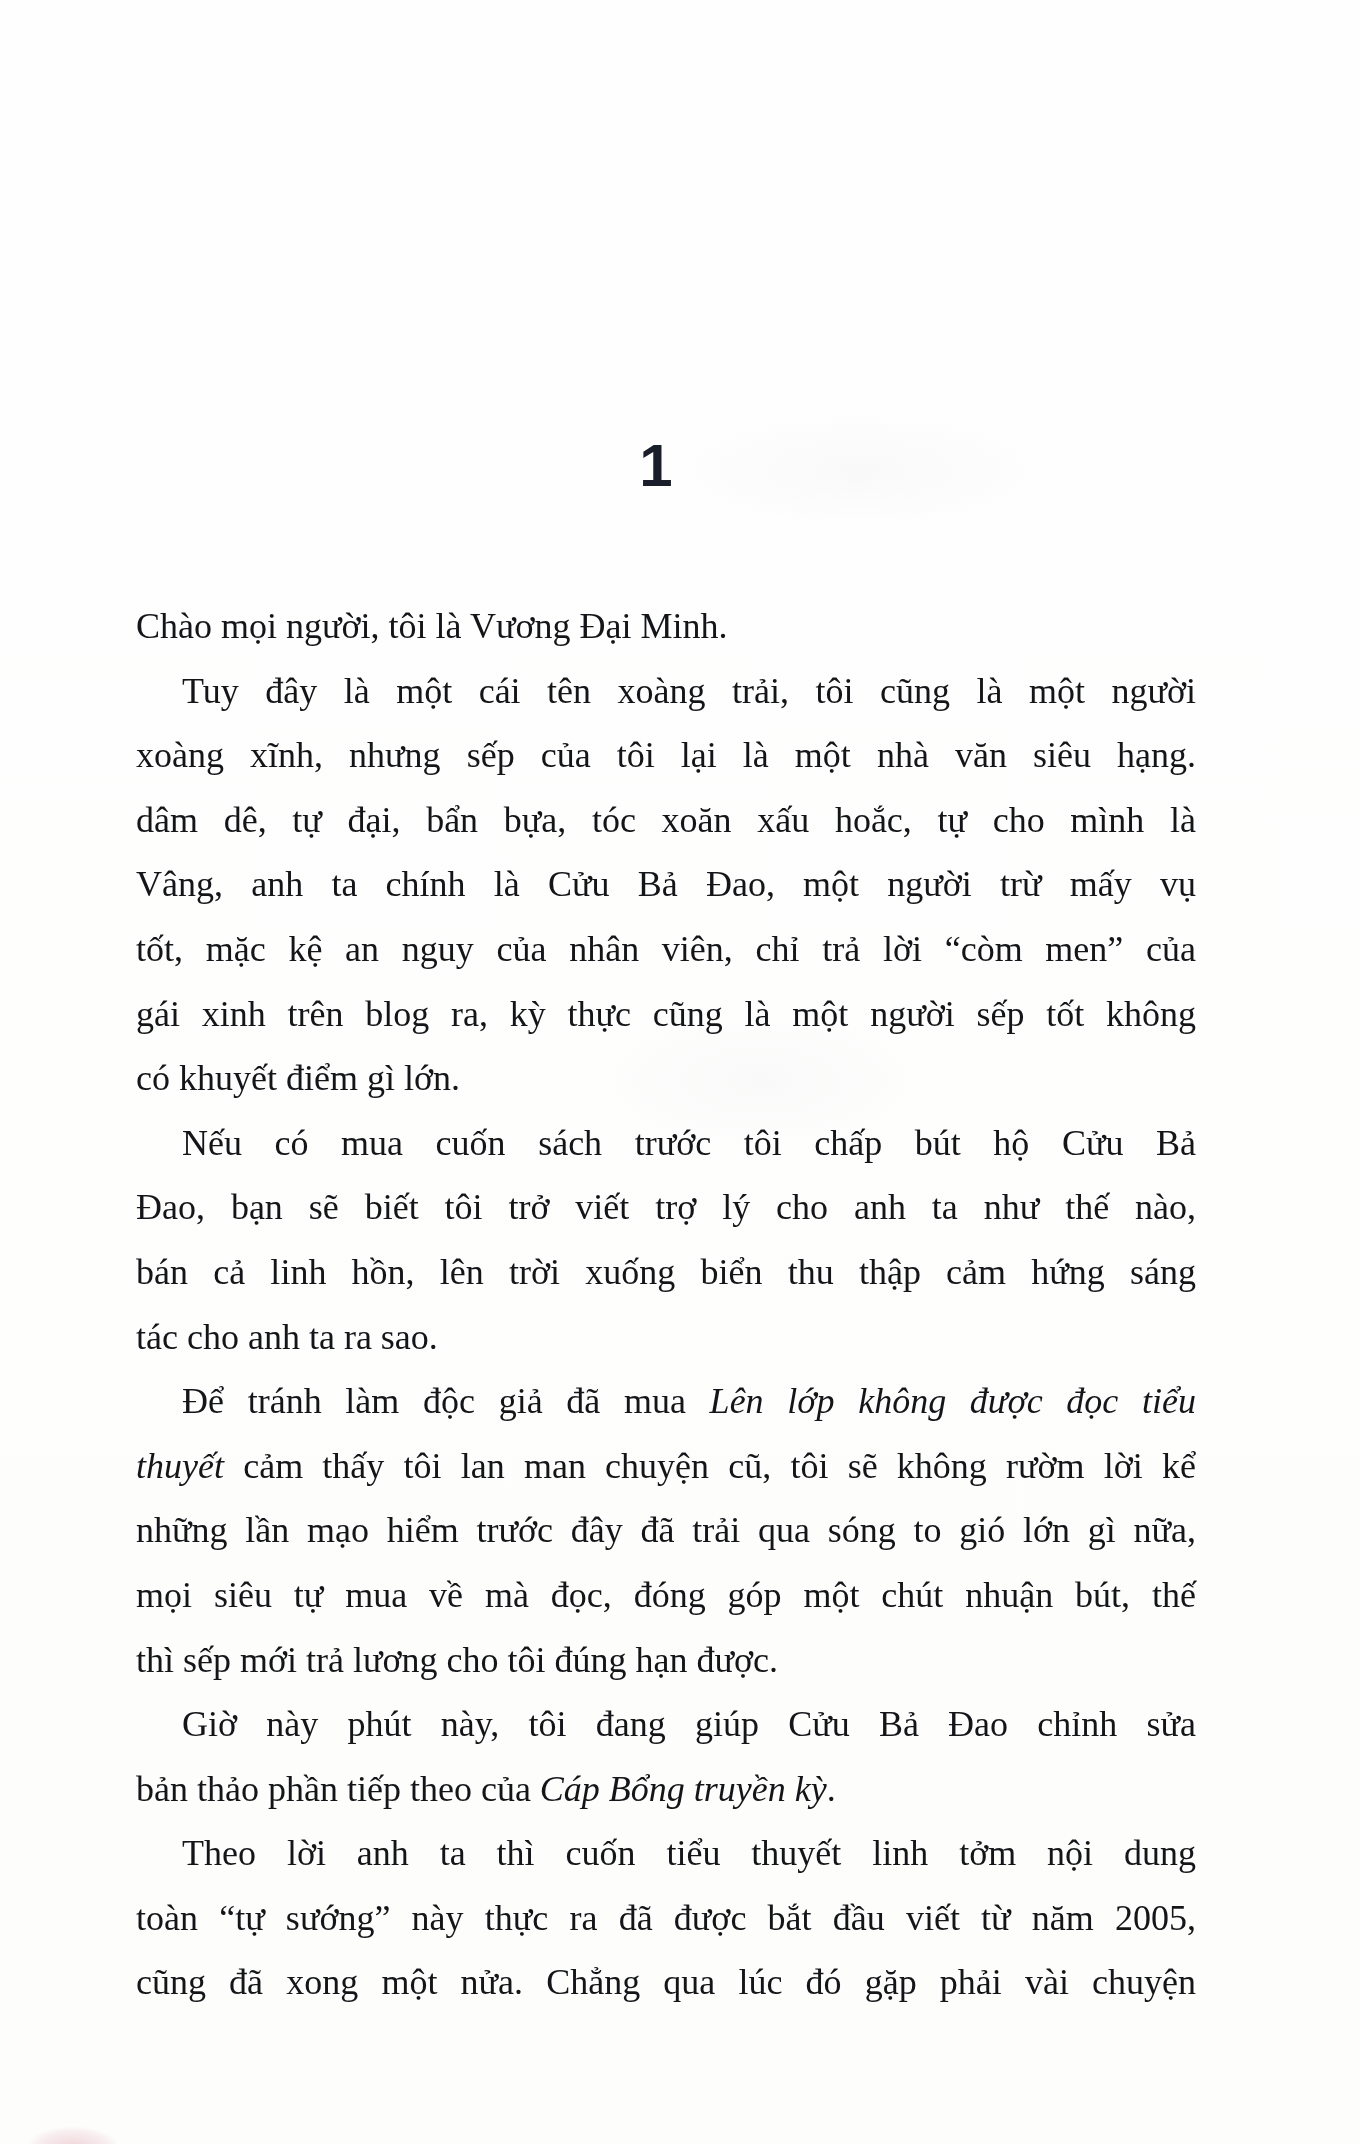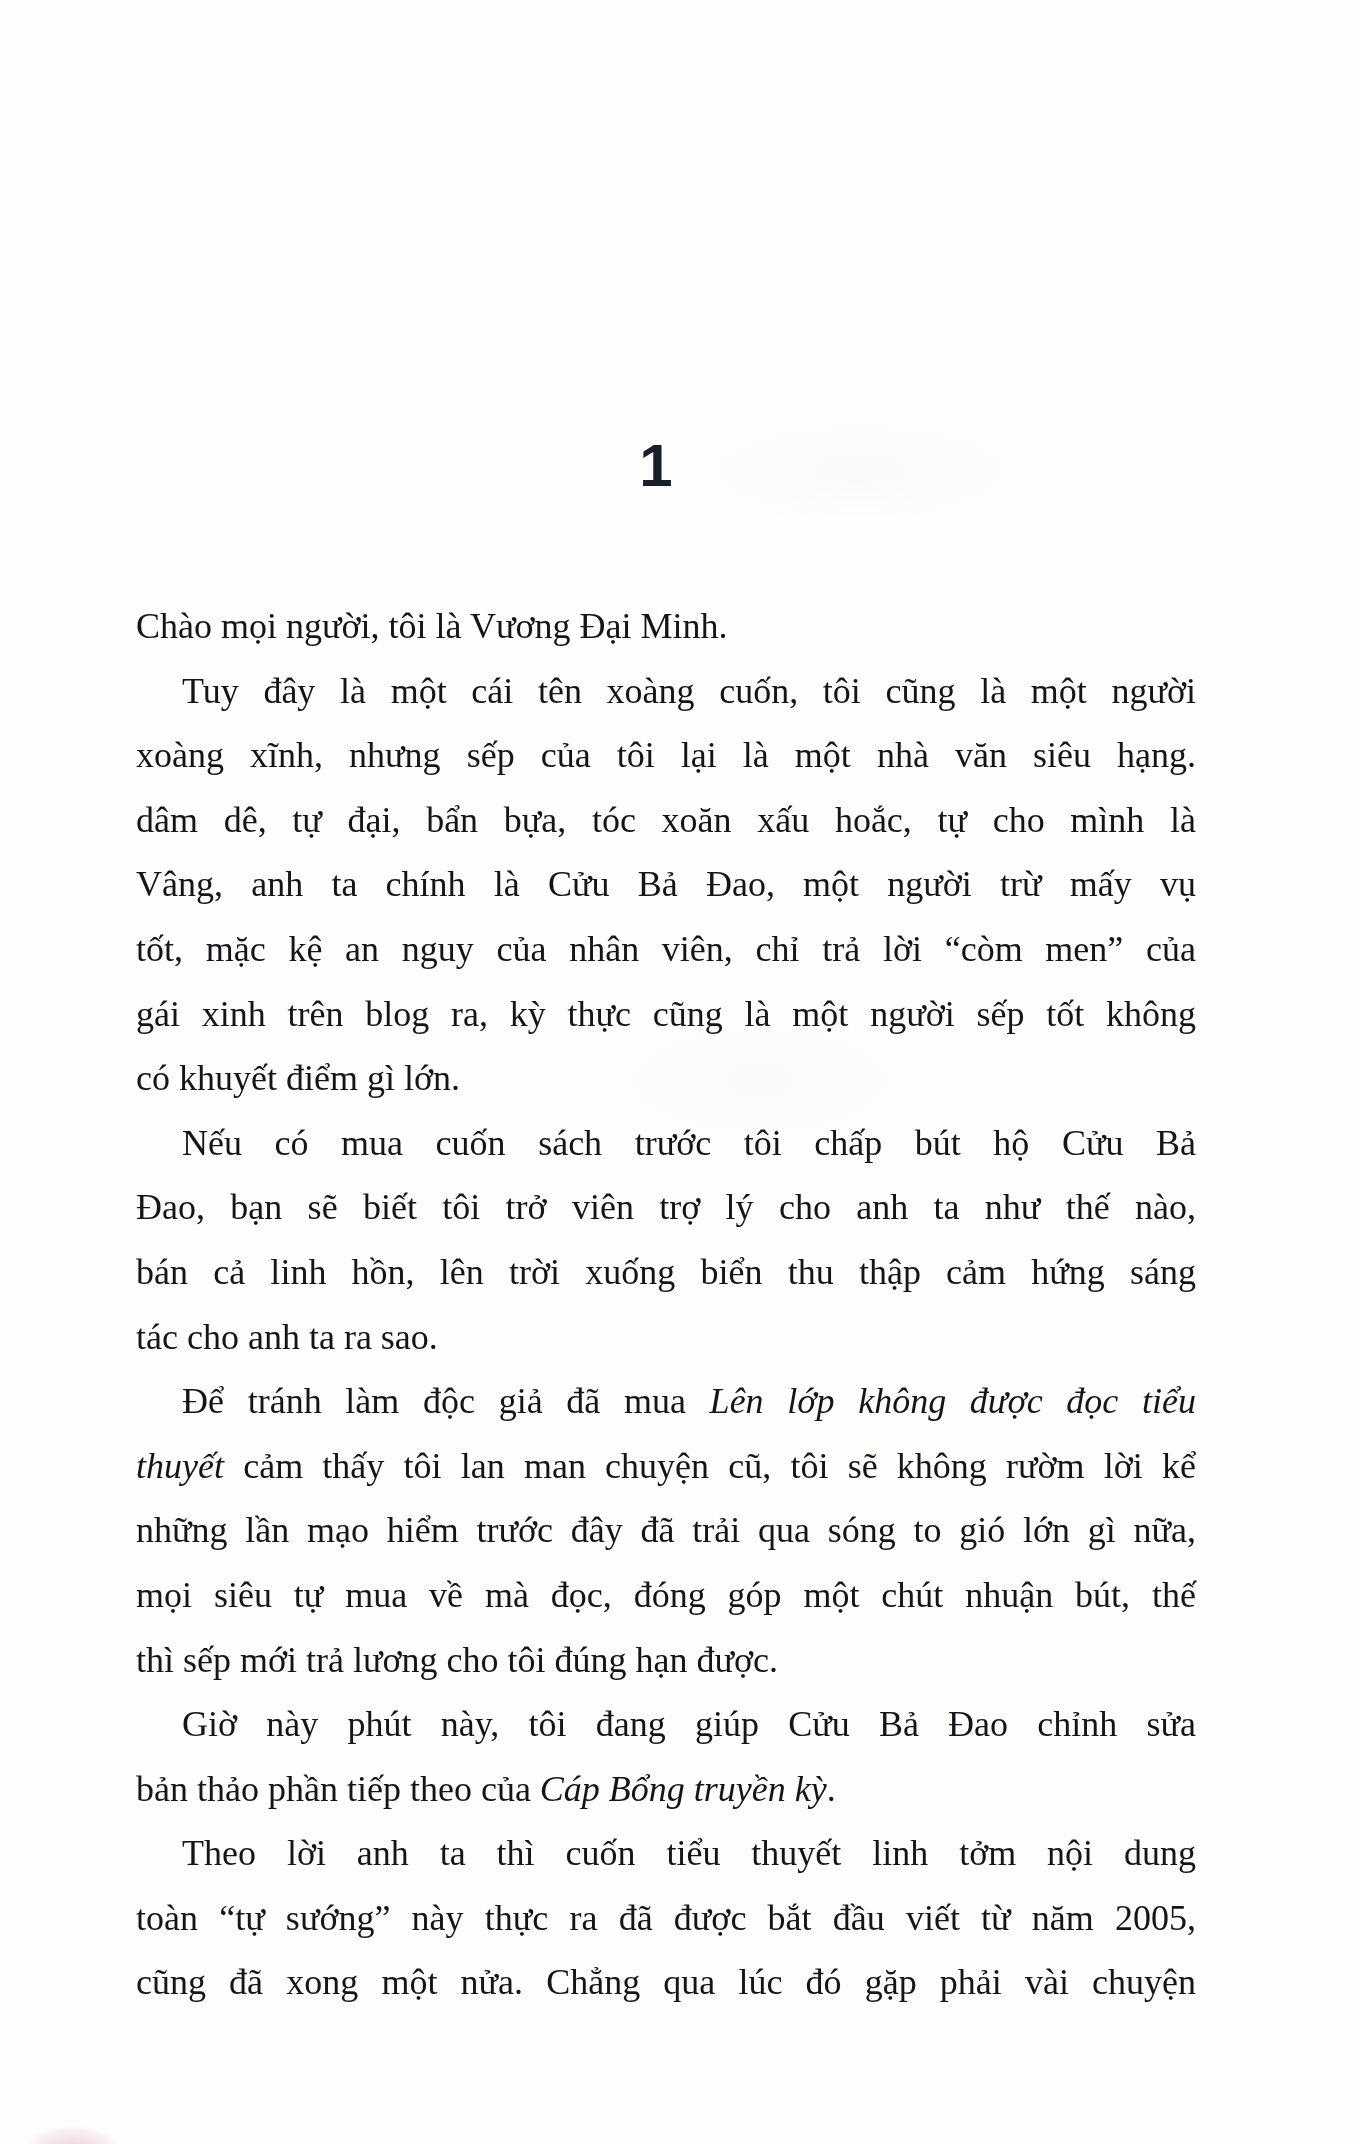--- a/index.html
+++ b/index.html
@@ -69,29 +69,29 @@
 </style>
 </head>
 <body>
 
 <div class="page">
 
   <div class="chapter-number">1</div>
 
   <div class="body-text">
       <div class="line"><span>Chào mọi người, tôi là Vương Đại Minh.</span></div>
-      <div class="line justify indent"><span>Tuy đây là một cái tên xoàng cuốn, tôi cũng là một người</span></div>
+      <div class="line justify indent"><span>Tuy đây là một cái tên xoàng trải, tôi cũng là một người</span></div>
       <div class="line justify"><span>xoàng xĩnh, nhưng sếp của tôi lại là một nhà văn siêu hạng.</span></div>
       <div class="line justify"><span>dâm dê, tự đại, bẩn bựa, tóc xoăn xấu hoắc, tự cho mình là</span></div>
       <div class="line justify"><span>Vâng, anh ta chính là Cửu Bả Đao, một người trừ mấy vụ</span></div>
       <div class="line justify"><span>tốt, mặc kệ an nguy của nhân viên, chỉ trả lời “còm men” của</span></div>
       <div class="line justify"><span>gái xinh trên blog ra, kỳ thực cũng là một người sếp tốt không</span></div>
       <div class="line"><span>có khuyết điểm gì lớn.</span></div>
       <div class="line justify indent"><span>Nếu có mua cuốn sách trước tôi chấp bút hộ Cửu Bả</span></div>
-      <div class="line justify"><span>Đao, bạn sẽ biết tôi trở viên trợ lý cho anh ta như thế nào,</span></div>
+      <div class="line justify"><span>Đao, bạn sẽ biết tôi trở viết trợ lý cho anh ta như thế nào,</span></div>
       <div class="line justify"><span>bán cả linh hồn, lên trời xuống biển thu thập cảm hứng sáng</span></div>
       <div class="line"><span>tác cho anh ta ra sao.</span></div>
       <div class="line justify indent"><span>Để tránh làm độc giả đã mua </span><em>Lên lớp không được đọc tiểu</em></div>
       <div class="line justify"><em>thuyết</em><span> cảm thấy tôi lan man chuyện cũ, tôi sẽ không rườm lời kể</span></div>
       <div class="line justify"><span>những lần mạo hiểm trước đây đã trải qua sóng to gió lớn gì nữa,</span></div>
       <div class="line justify"><span>mọi siêu tự mua về mà đọc, đóng góp một chút nhuận bút, thế</span></div>
       <div class="line"><span>thì sếp mới trả lương cho tôi đúng hạn được.</span></div>
       <div class="line justify indent"><span>Giờ này phút này, tôi đang giúp Cửu Bả Đao chỉnh sửa</span></div>
       <div class="line"><span>bản thảo phần tiếp theo của </span><em>Cáp Bổng truyền kỳ</em><span>.</span></div>
       <div class="line justify indent"><span>Theo lời anh ta thì cuốn tiểu thuyết linh tởm nội dung</span></div>

